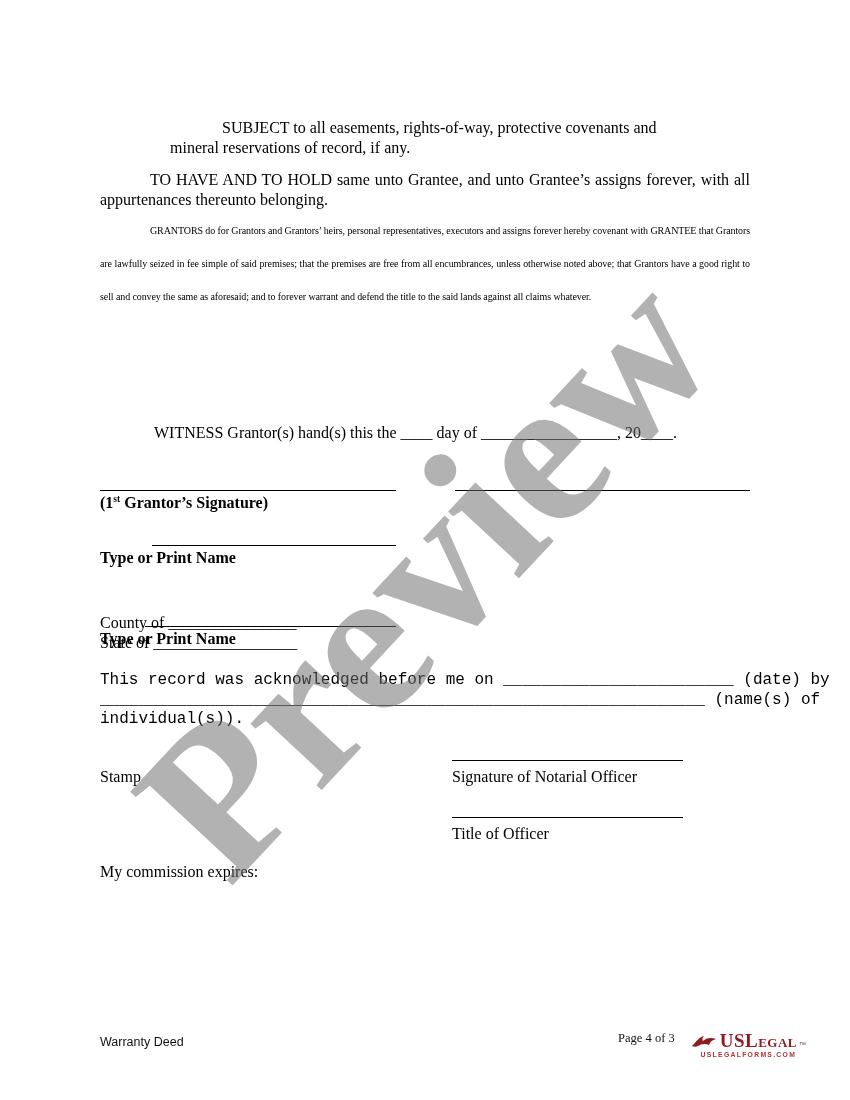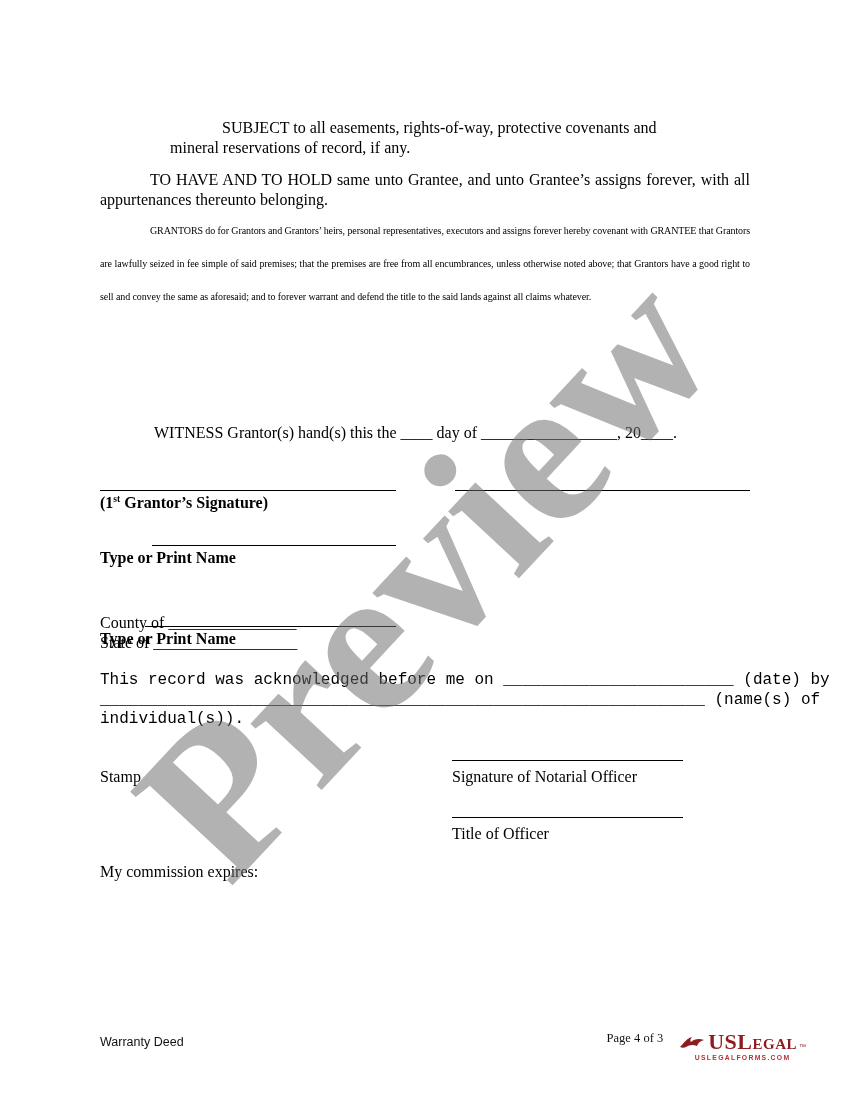--- a/index.html
+++ b/index.html
@@ -178,21 +178,21 @@
     display: flex;
     align-items: baseline;
     justify-content: center;
   }
   .eagle { align-self: center; }
   .eagle svg { display: block; margin-right: 3px; }
   .logo-text {
     font-family: "Liberation Serif", "DejaVu Serif", serif;
     font-variant: small-caps;
     font-weight: bold;
-    font-size: 22px;
+    font-size: 19px;
     color: #8e1b1f;
     letter-spacing: 0.5px;
     line-height: 1;
   }
   .logo-tm {
     font-size: 7px;
     color: #8e1b1f;
     margin-left: 2px;
     font-family: "Liberation Sans", sans-serif;
   }

